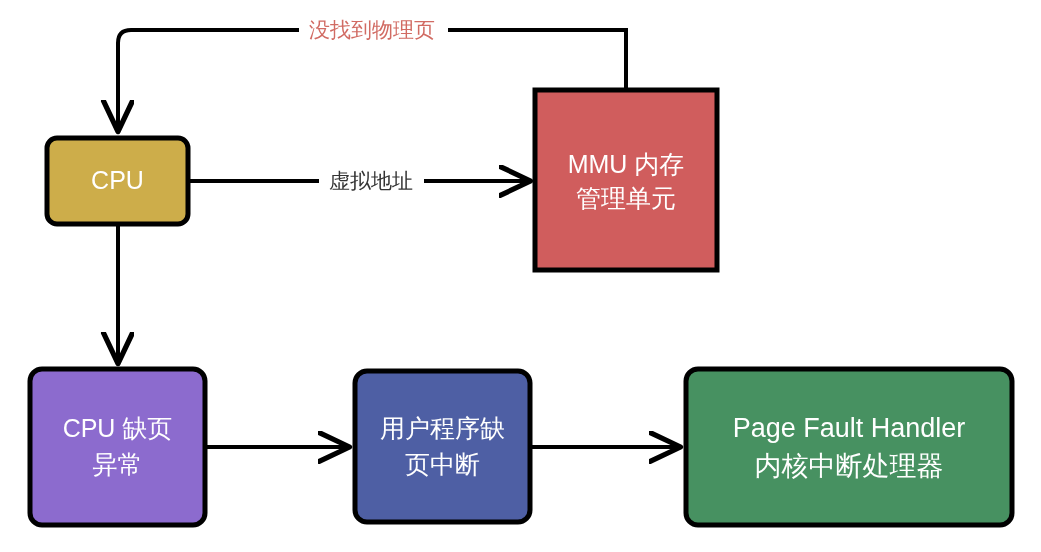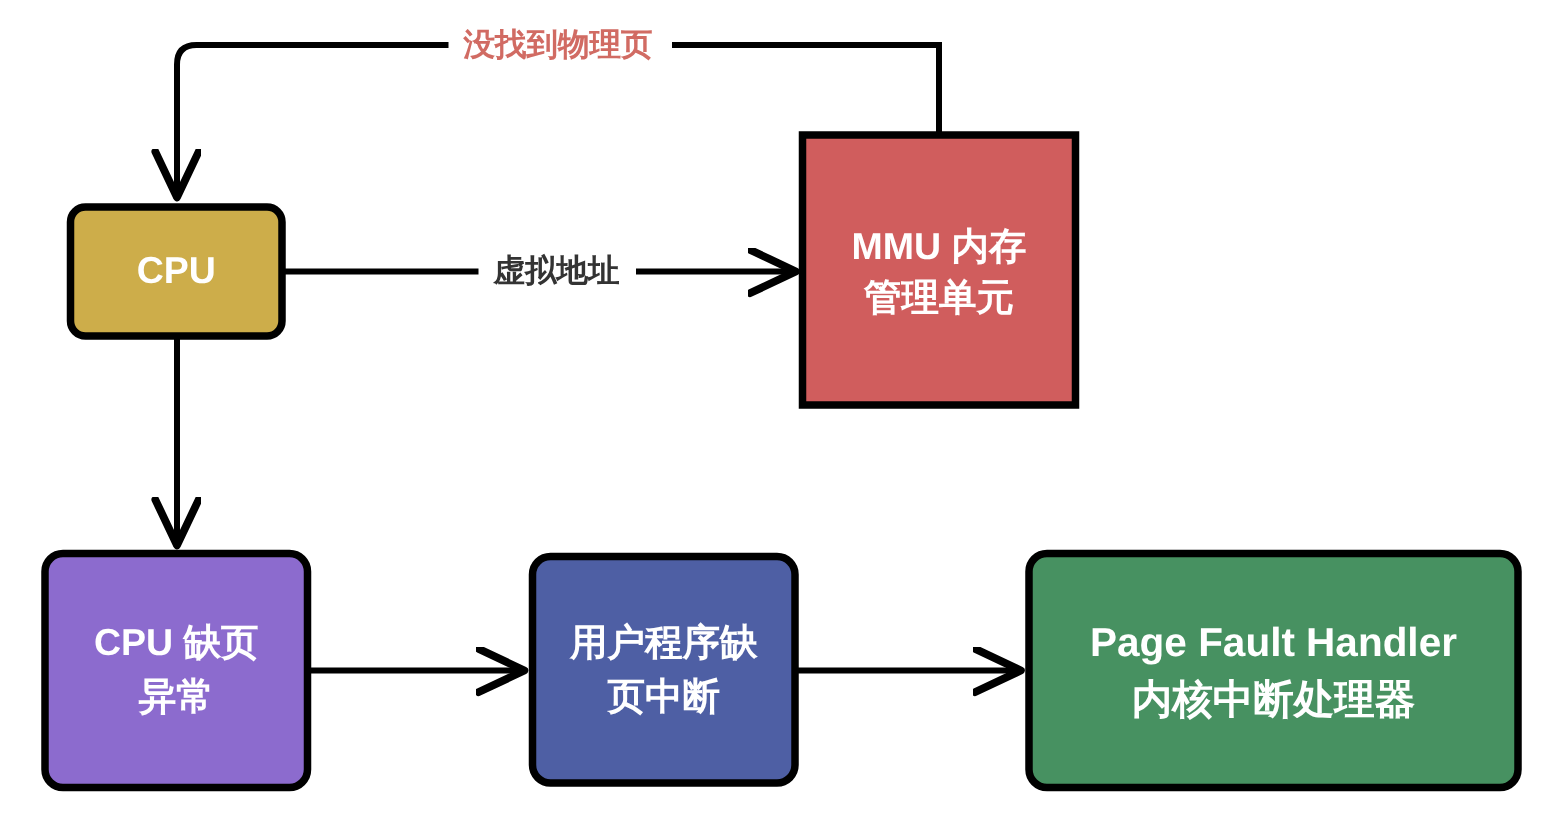--- a/index.html
+++ b/index.html
@@ -12,21 +12,20 @@
     width: 1041px;
     height: 552px;
     font-family: "Liberation Sans", "DejaVu Sans", sans-serif;
     overflow: hidden;
   }
   #diagram-root {
     position: relative;
     width: 849px;
     height: 552px;
     background: #ffffff;
-    font-weight: bold;
   }
   svg#flow-svg {
     position: absolute;
     top: 0;
     left: 0;
     width: 1041px;
     height: 552px;
     display: block;
   }
   .node-shape {

